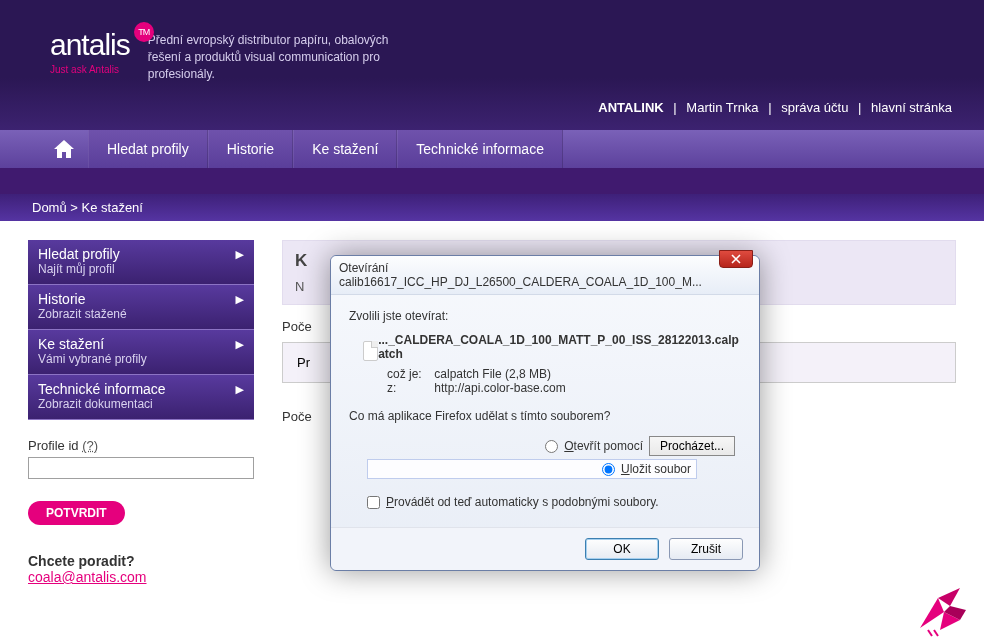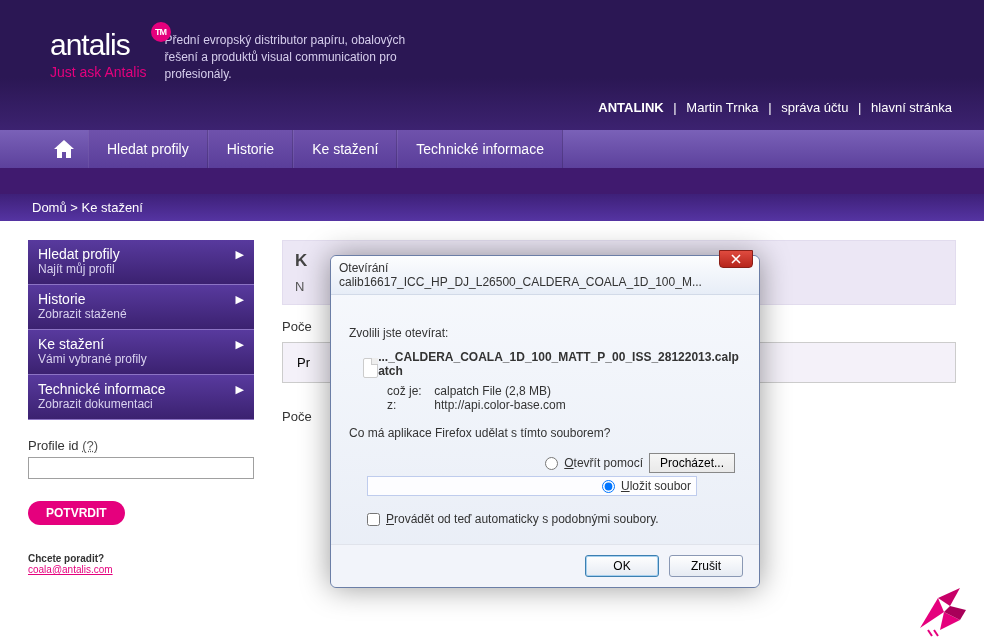--- a/index.html
+++ b/index.html
@@ -41,26 +41,26 @@
     right: -24px;
     top: -6px;
     width: 20px;
     height: 20px;
     background: #e5007d;
     border-radius: 50%;
     display: flex;
     align-items: center;
     justify-content: center;
     font-size: 9px;
-    font-weight: bold;
+    font-weight: normal;
     color: #fff;
   }
   .logo-tag {
     color: #e5007d;
-    font-size: 14px;
+    font-size: 10px;
     margin-top: 2px;
   }
   .tagline {
     color: #d6ceed;
     font-size: 12px;
     line-height: 1.4;
     max-width: 260px;
     padding-top: 4px;
   }
   .topnav {
@@ -150,21 +150,21 @@
     background: #e5007d;
     color: #fff;
     border: none;
     border-radius: 12px;
     padding: 5px 18px;
     font-weight: bold;
     font-size: 12px;
     margin-top: 22px;
     cursor: pointer;
   }
-  .help-block { margin-top: 28px; font-size: 10px; }
+  .help-block { margin-top: 28px; font-size: 14px; }
   .help-block .h { font-weight: bold; color: #333; }
   .help-block a { color: #e5007d; text-decoration: underline; margin-top: 36px; }
   .main-area { flex: 1; }
   .content-header {
     background: #ece7f5;
     border: 1px solid #e2dcee;
     padding: 10px 12px;
     margin-bottom: 14px;
   }
   .content-header .big { font-size: 17px; font-weight: bold; color: #444; }
@@ -209,21 +209,21 @@
     border: 1px solid #8a1f18;
     border-radius: 0 0 4px 4px;
     color: #fff;
     display: flex;
     align-items: center;
     justify-content: center;
     font-size: 11px;
     cursor: pointer;
   }
   .dlg-body {
-    padding: 31px 18px 8px 18px;
+    padding: 14px 18px 8px 18px;
   }
   .dlg-body p { margin-bottom: 10px; }
   .file-line {
     display: flex;
     align-items: flex-end;
     gap: 0;
     margin-left: 14px;
     margin-bottom: 6px;
   }
   .file-icon {

